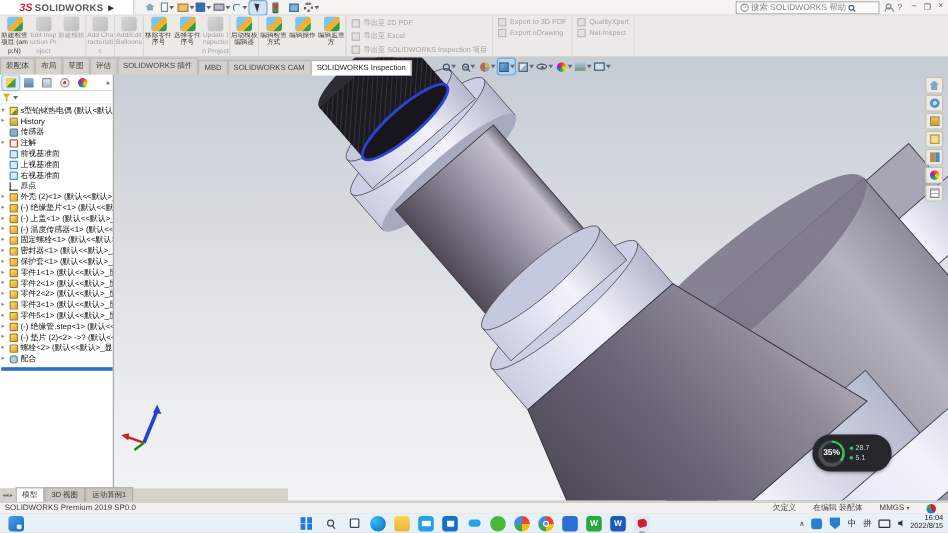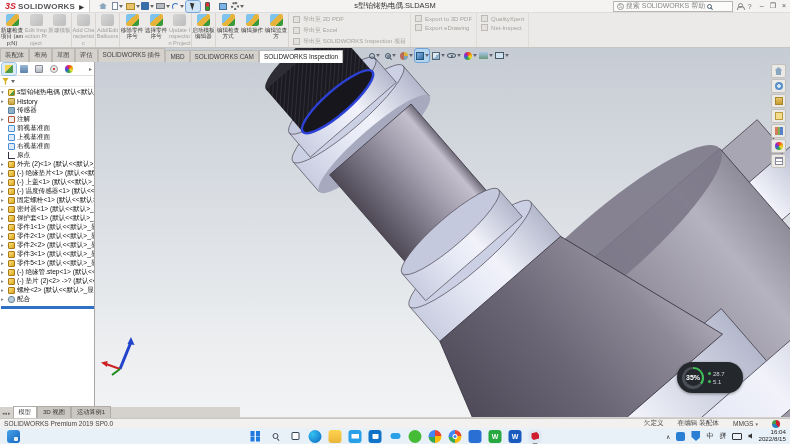--- a/index.html
+++ b/index.html
@@ -1,21 +1,21 @@
 <!DOCTYPE html>
 <html><head>
 <meta charset="utf-8">
 <style>
   *{margin:0;padding:0;box-sizing:border-box;font-family:"Liberation Sans",sans-serif}
   html,body{width:790px;height:444px;overflow:hidden;background:#d4d0cb}
   .app{position:relative;width:790px;height:444px;overflow:hidden}
 
   
   .titlebar{position:absolute;left:0;top:0;width:790px;height:13px;background:#f4f3f2;border-bottom:1px solid #ddd;display:flex;align-items:center;font-size:8px;color:#555}
-  .logo{display:flex;align-items:center;gap:2px;padding:0 5px;background:#fff;height:100%;border-right:1px solid #ccc}
+  .logo{display:flex;align-items:center;gap:2px;padding:0 16px;background:#fff;height:100%;border-right:1px solid #ccc}
   .logo b{color:#d01e2f;font-style:italic;font-size:9px}
   .logo span{font-weight:bold;color:#55565a;font-size:8px;letter-spacing:.2px}
   .logo .fly{color:#333;font-size:6px;margin-left:2px}
   .qat{display:flex;align-items:center;gap:1px;padding-left:6px}
   .qi{width:14px;height:11px;display:flex;align-items:center;justify-content:center;border-radius:2px;position:relative}
   .qi.pressed{background:#cfe4f7;outline:1px solid #7aa7d6}
   .qi i{display:block}
   .q-home i{width:8px;height:6px;background:#8aa7c0;clip-path:polygon(50% 0,100% 45%,82% 45%,82% 100%,18% 100%,18% 45%,0 45%)}
   .q-new i{width:6px;height:8px;background:#fff;border:1px solid #7a8aa0}
   .q-open i{width:9px;height:7px;background:#e8c56a;border:1px solid #a8862a}
@@ -227,21 +227,20 @@
           <i></i>
         </div>
         <div class="qi q-props">
           <i></i>
         </div>
         <div class="qi q-options dd">
           <i></i>
           <span class="dd-a"></span>
         </div>
       </div>
-    <div class="doc-title">s型铂铑热电偶.SLDASM</div>
     <div class="tb-right">
       <div class="searchbox">
         <span class="sw-s">S</span>
         <span>搜索 SOLIDWORKS 帮助</span>
         <span class="mag"></span>
       </div>
       <span class="person"></span>
       <span class="help-q">?</span>
       <div class="winctl">
         <span class="wc wc-min"></span>

